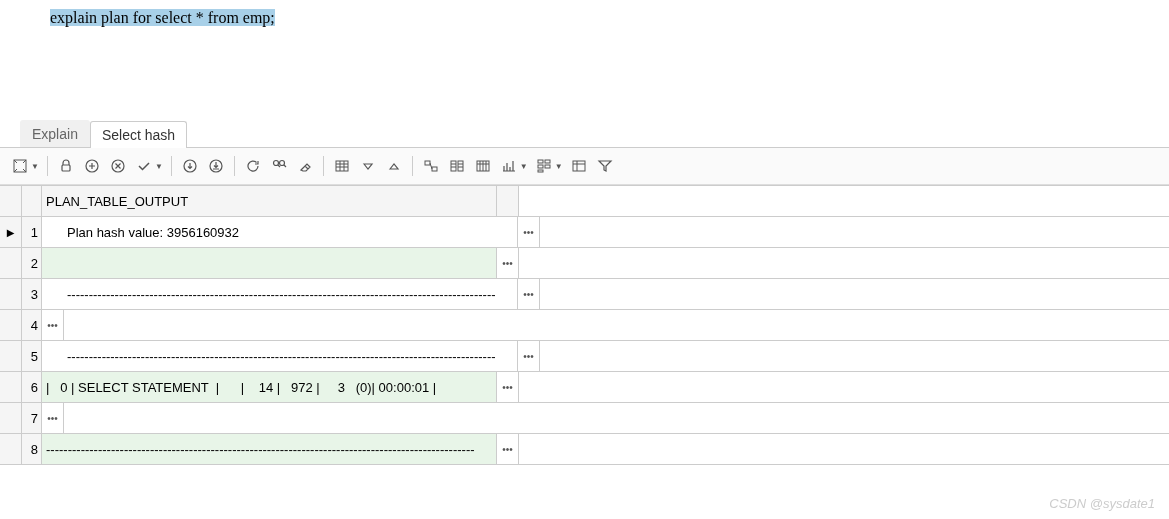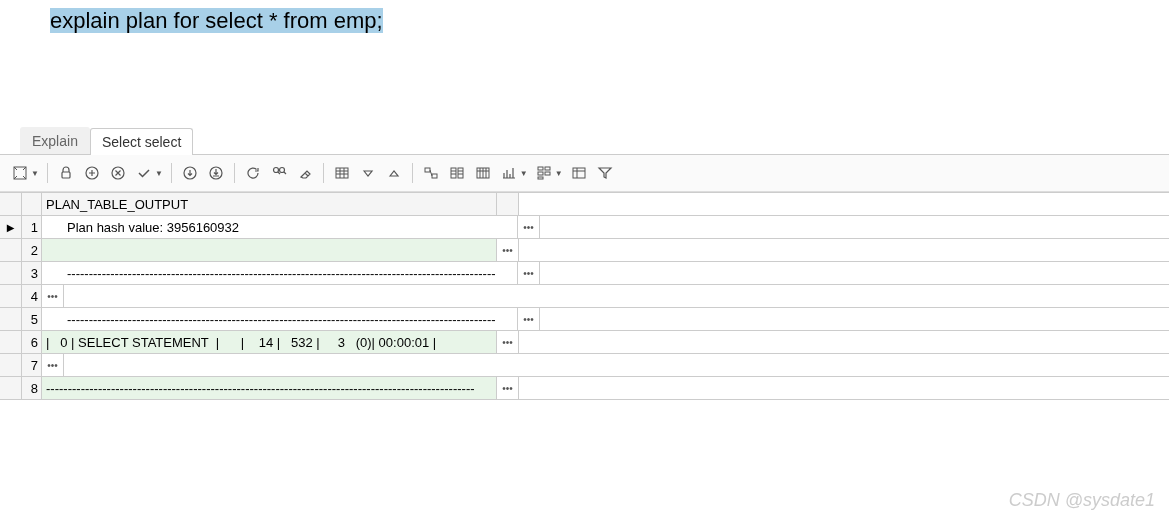--- a/index.html
+++ b/index.html
@@ -1,61 +1,61 @@
 <!DOCTYPE html>
 <html><head>
   <meta charset="utf-8">
   <style>
     * { margin: 0; padding: 0; box-sizing: border-box; }
     body { font-family: Arial, sans-serif; background: #fff; width: 1169px; height: 519px; position: relative; }
     
     .editor-area { padding: 8px 6px; background: #fff; }
-    .sql-text { font-family: Liberation Sans, sans-serif; font-size: 22px; line-height: 1.2; padding-left: 44px; }
+    .sql-text { font-family: Liberation Serif, serif; font-size: 16px; line-height: 1.2; padding-left: 44px; }
     .sql-highlighted { background: #a8d0e8; display: inline; }
     
     .tabs-container { margin-top: 85px; border-bottom: 1px solid #ccc; display: flex; align-items: flex-end; padding-left: 20px; }
     .tab { padding: 5px 11px; font-size: 14px; color: #333; cursor: pointer; border: 1px solid transparent; border-bottom: none; border-radius: 3px 3px 0 0; }
     .tab.active { background: #fff; border-color: #ccc; position: relative; top: 1px; }
     .tab.inactive { background: #f0f0f0; color: #666; }
     
     .toolbar { display: flex; align-items: center; gap: 2px; padding: 6px 8px; border-bottom: 1px solid #ddd; background: #fafafa; }
     .toolbar-btn { width: 24px; height: 24px; display: flex; align-items: center; justify-content: center; cursor: pointer; color: #555; border-radius: 2px; }
     .toolbar-btn svg { width: 16px; height: 16px; }
     .toolbar-sep { width: 1px; height: 20px; background: #ccc; margin: 0 4px; }
     .dropdown-arrow { font-size: 8px; color: #555; margin-left: -3px; margin-right: 2px; }
     
     .table-container { border-top: 1px solid #ccc; }
-    .table-row { display: flex; border-bottom: 1px solid #ccc; height: 23px; align-items: stretch; }
+    .table-row { display: flex; border-bottom: 1px solid #ccc; height: 31px; align-items: stretch; }
     .row-marker { width: 22px; border-right: 1px solid #ccc; background: #f5f5f5; display: flex; align-items: center; justify-content: center; font-size: 11px; }
     .row-num { width: 20px; border-right: 1px solid #ccc; display: flex; align-items: center; justify-content: flex-end; padding-right: 3px; font-size: 13px; }
     .row-content { flex: 0 0 455px; padding: 2px 4px; font-size: 13px; border-right: 1px solid #ccc; display: flex; align-items: center; white-space: pre; font-family: Arial, sans-serif; overflow: hidden; }
     .row-ellipsis { width: 22px; border-right: 1px solid #ccc; display: flex; align-items: center; justify-content: center; font-size: 10px; color: #555; cursor: pointer; }
     .header-row .row-content { background: #f5f5f5; font-weight: normal; }
     .header-row .row-num { background: #f5f5f5; }
     .header-row .row-ellipsis { background: #f5f5f5; }
     .even-row .row-content { background: #e8f5e8; }
     .even-row .row-num { background: #f5f5f5; }
     .odd-row .row-content { background: #fff; margin-left: 21px; }
     .odd-row .row-num { background: #f5f5f5; }
     .row-arrow { font-size: 10px; }
     
-    .watermark { position: absolute; bottom: 8px; right: 14px; font-size: 18px; color: #ccc; font-style: italic; font-family: Arial, sans-serif; }
+    .watermark { position: absolute; bottom: 8px; right: 14px; font-size: 13px; color: #ccc; font-style: italic; font-family: Arial, sans-serif; }
   </style>
 </head>
 <body>
 
 <div class="editor-area">
   <div class="sql-text">
     <span class="sql-highlighted">explain plan for select * from emp;</span><br>
   </div>
 </div>
 
 <div class="tabs-container">
   <div class="tab inactive">Explain</div>
-  <div class="tab active">Select select</div>
+  <div class="tab active">Select hash</div>
 </div>
 
 <div class="toolbar">
   <div class="toolbar-btn">
       <svg viewBox="0 0 16 16" fill="none" stroke="currentColor" stroke-width="1">
         <rect x="2" y="2" width="12" height="12"></rect>
         <path d="M2 2 L5 5 M14 2 L11 5 M2 14 L5 11 M14 14 L11 11"></path>
       </svg>
     </div>
   <span class="dropdown-arrow">▼</span>
@@ -216,21 +216,21 @@
   </div>
   <div class="table-row odd-row">
     <div class="row-marker"></div>
     <div class="row-num">5</div>
     <div class="row-content">---------------------------------------------------------------------------------------------------</div>
     <div class="row-ellipsis">•••</div>
   </div>
   <div class="table-row even-row">
     <div class="row-marker"></div>
     <div class="row-num">6</div>
-    <div class="row-content">|   0 | SELECT STATEMENT  |      |    14 |   532 |     3   (0)| 00:00:01 |</div>
+    <div class="row-content">|   0 | SELECT STATEMENT  |      |    14 |   972 |     3   (0)| 00:00:01 |</div>
     <div class="row-ellipsis">•••</div>
   </div>
   <div class="table-row odd-row">
     <div class="row-marker"></div>
     <div class="row-num">7</div>
     <div class="row-ellipsis">•••</div>
   </div>
   <div class="table-row even-row">
     <div class="row-marker"></div>
     <div class="row-num">8</div>

